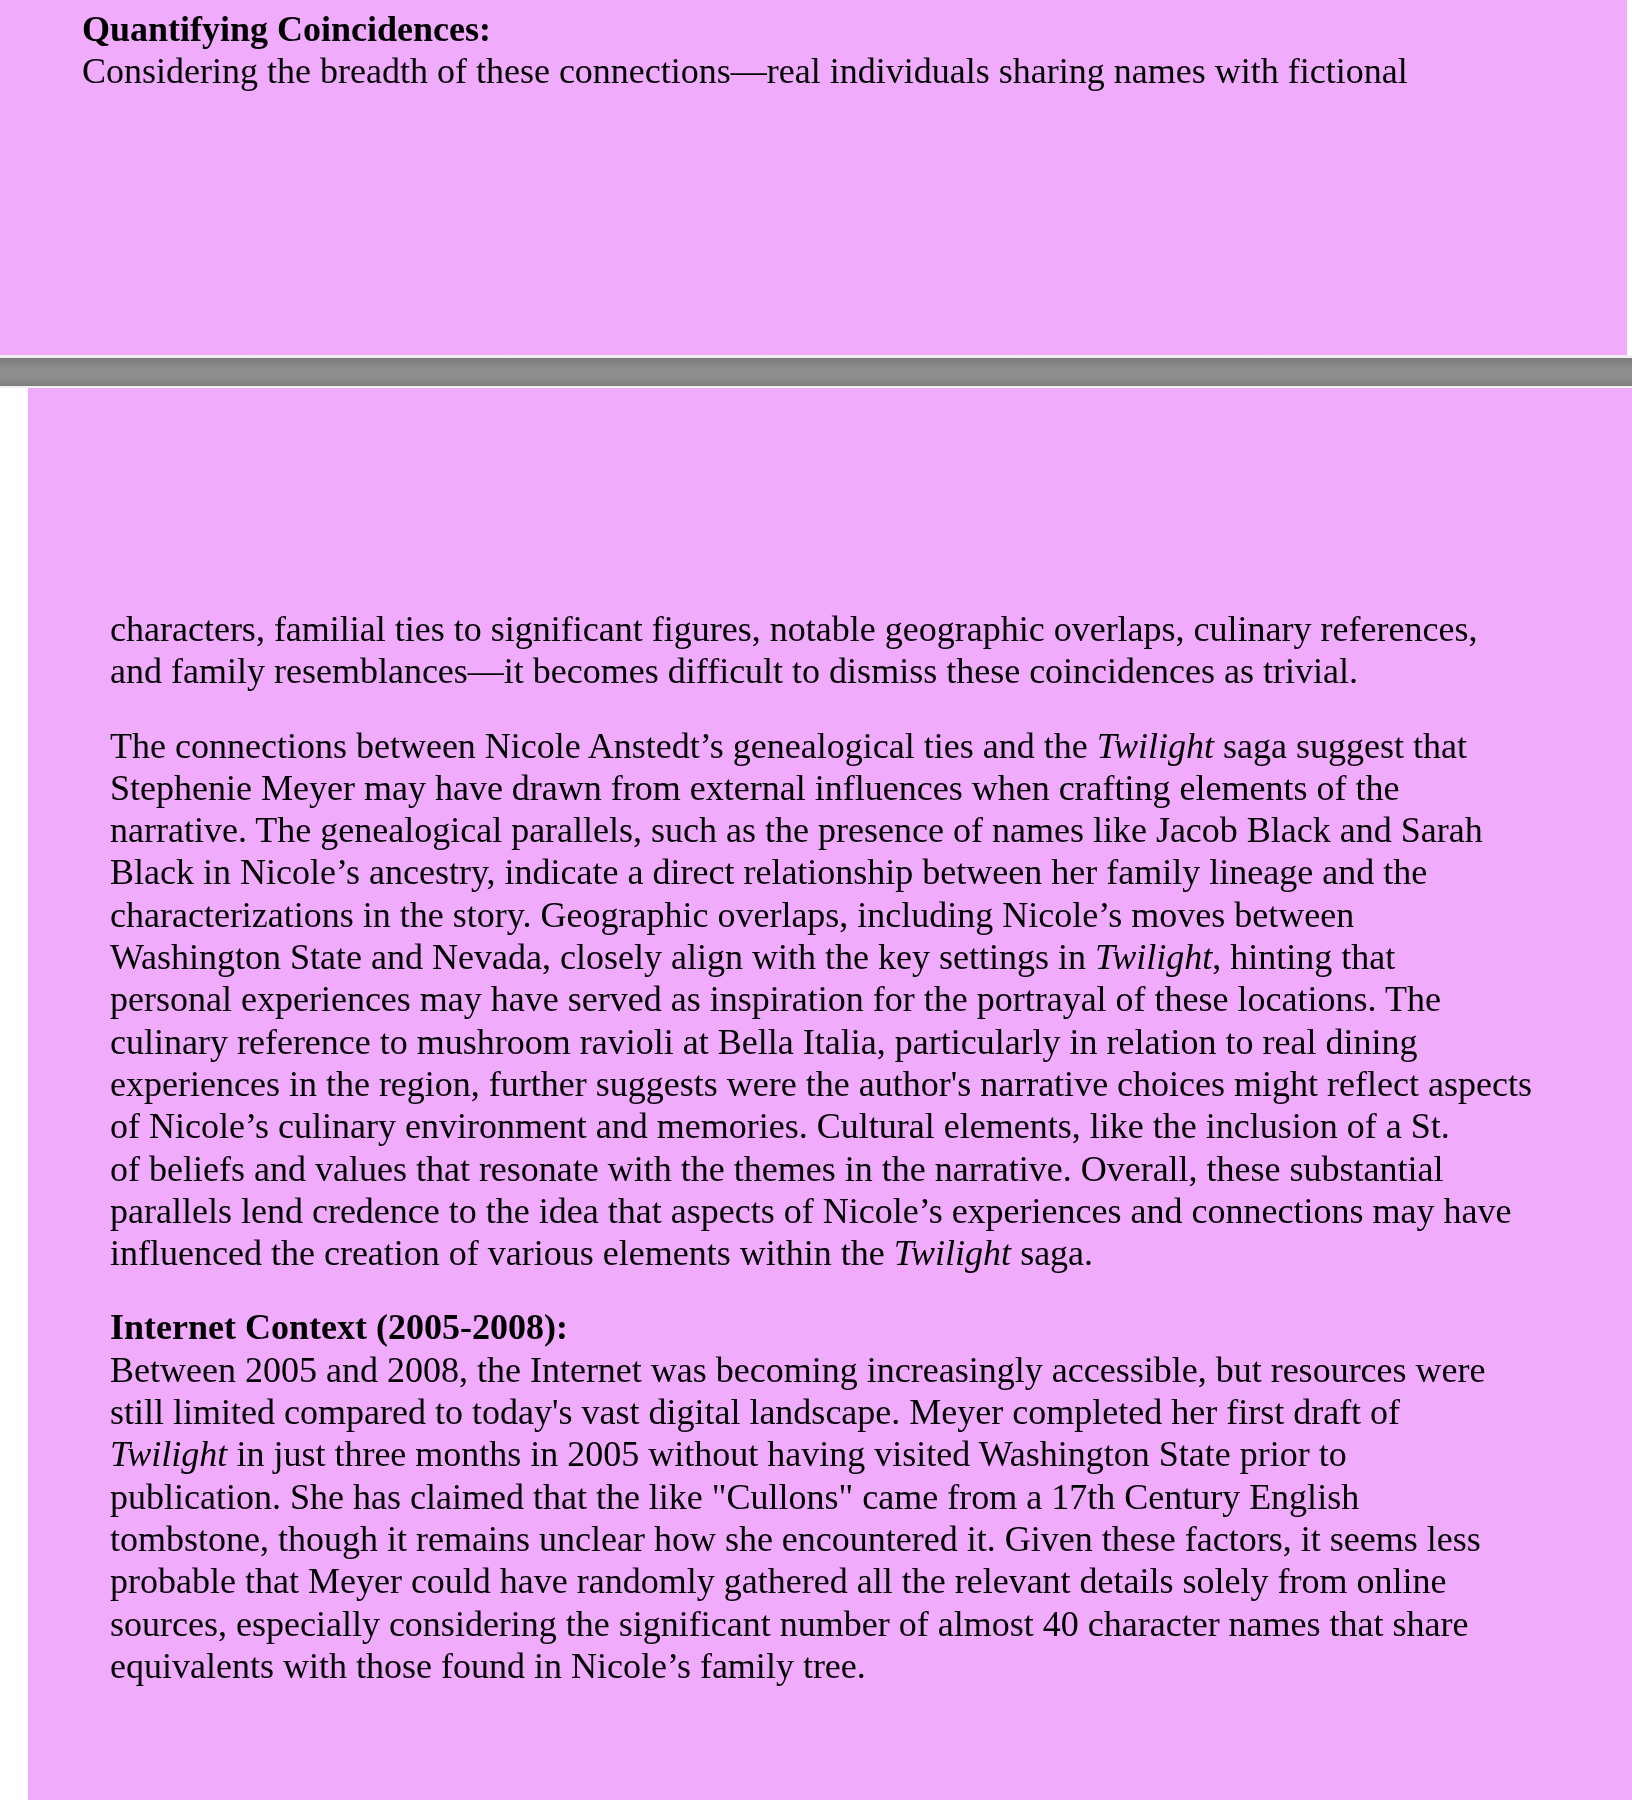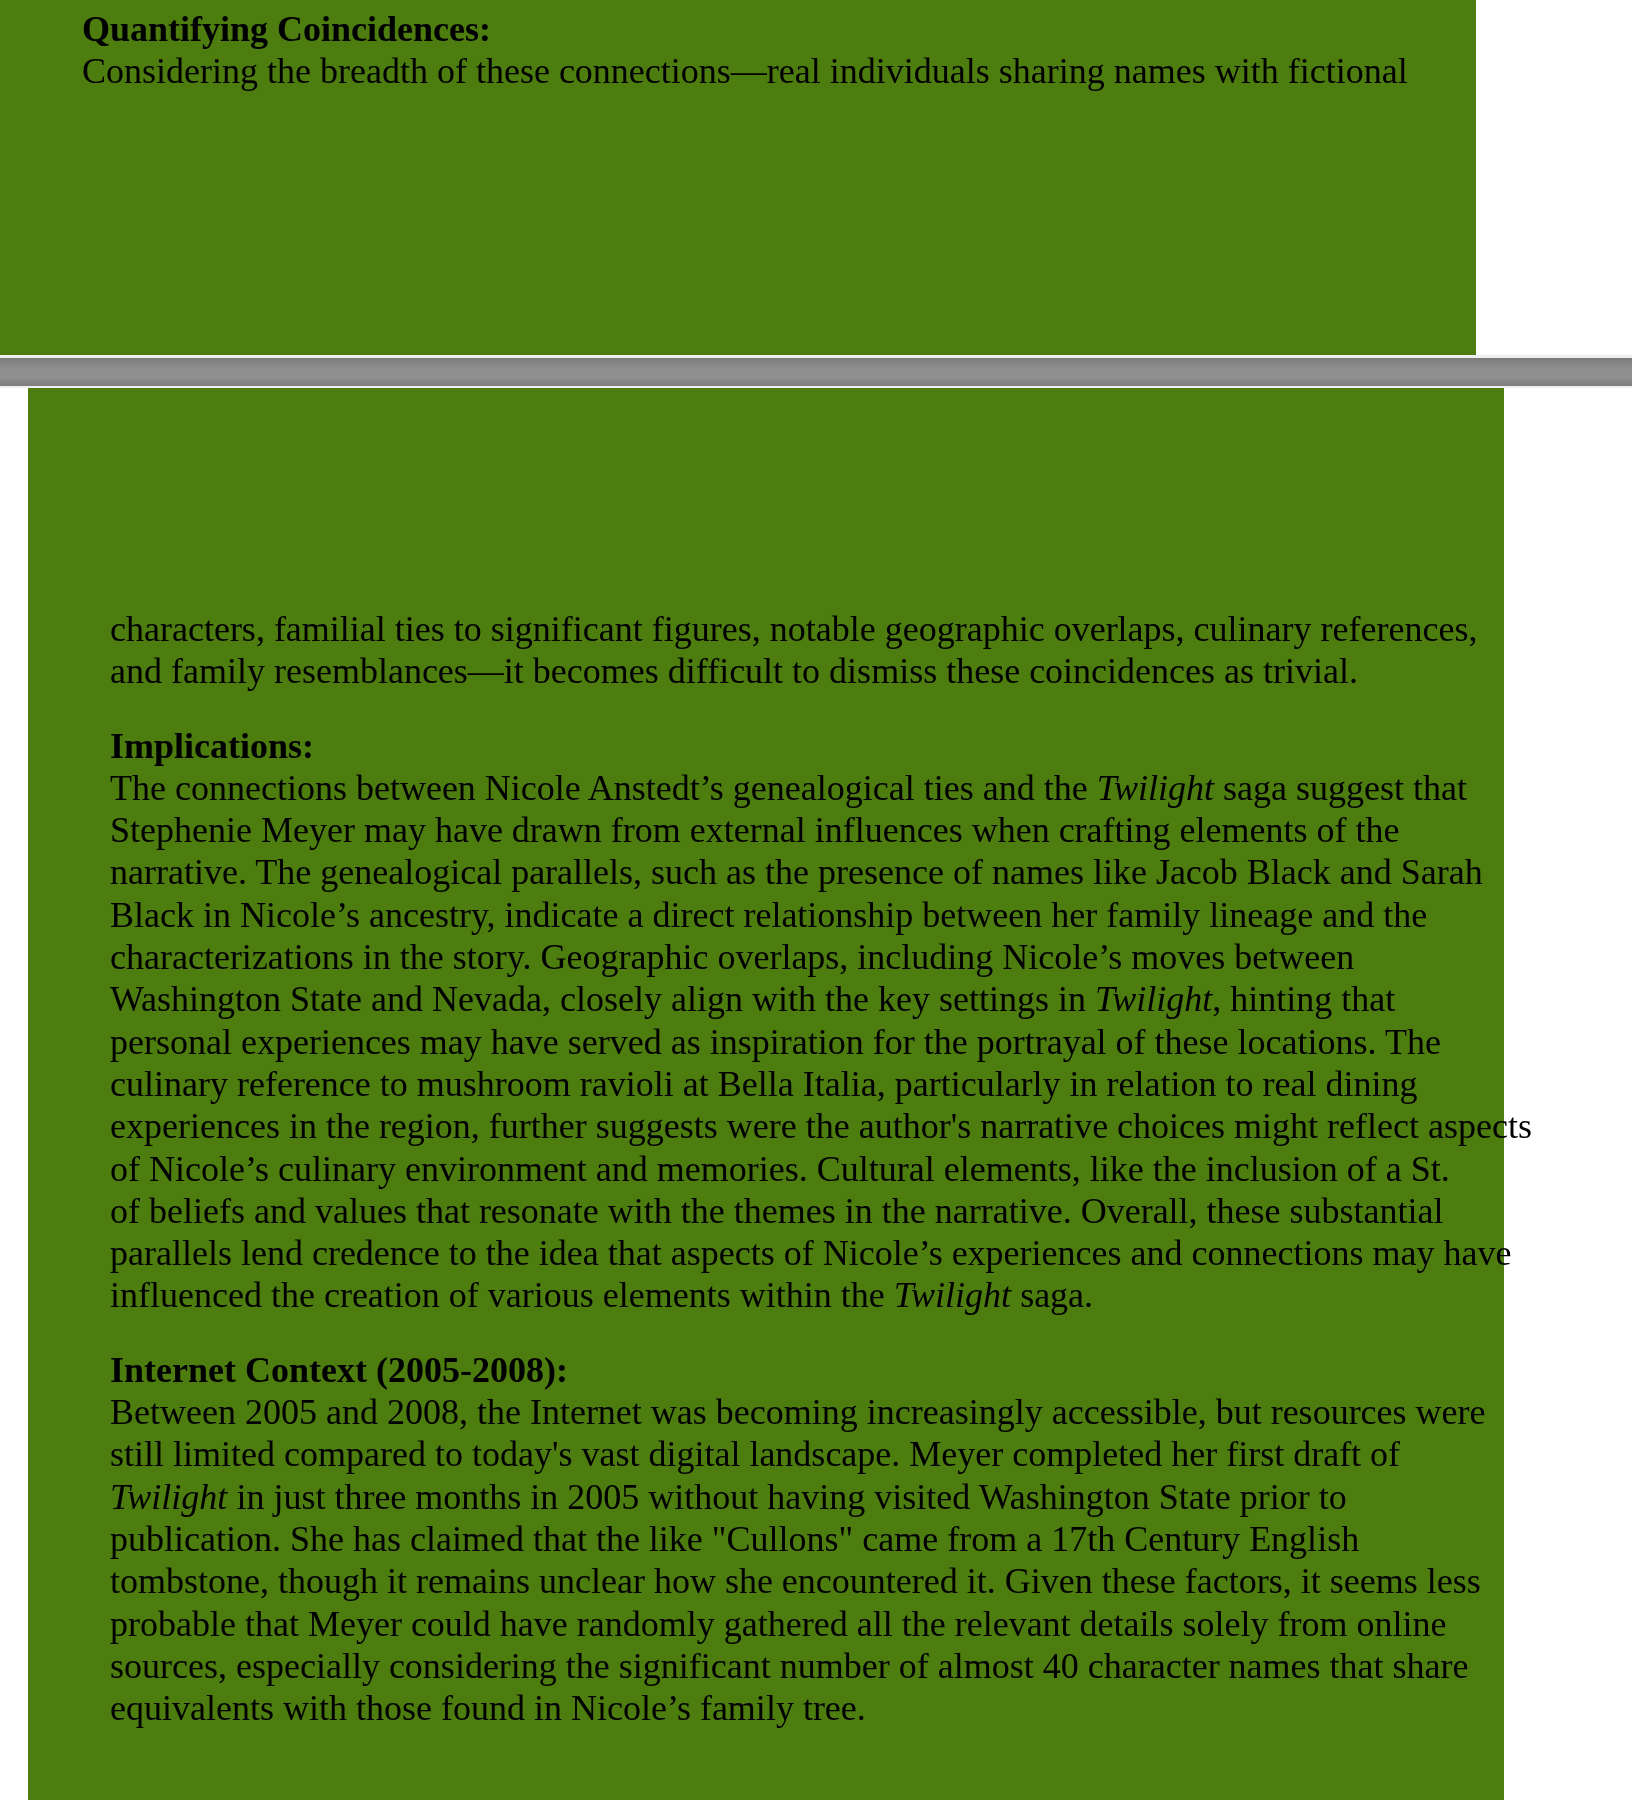--- a/index.html
+++ b/index.html
@@ -1,21 +1,21 @@
 <!DOCTYPE html>
 <html><head>
 <meta charset="utf-8">
 <style>
   html, body { margin: 0; padding: 0; background: #ffffff; }
   body {
     width: 1632px; height: 1800px; position: relative; overflow: hidden;
     font-family: "Liberation Serif", "DejaVu Serif", serif;
     color: #000;
   }
-  .page { position: absolute; left: 0; width: 1476px; background: #4d7c0f; }
+  .page { position: absolute; left: 0; width: 1627px; background: #f0abfc; }
   .page1 { top: 0; height: 356px; }
   .page-break {
     position: absolute; left: 0; top: 355px; width: 1632px; height: 33px;
     background: #efefef;
   }
   .page-break .bar {
     position: absolute; left: 0; top: 3px; width: 100%; height: 28px;
     background: linear-gradient(#7b7b7b, #8f8f8f 40%, #8f8f8f 70%, #7d7d7d);
   }
   .page2 { top: 388px; height: 1412px; margin-left: 28px; }
@@ -40,21 +40,20 @@
 </div>
 
 <div class="page page2">
   <div class="content" style="top:220px;">
     <div class="sec">
       <span class="line">characters, familial ties to significant figures, notable geographic overlaps, culinary references,</span>
       <span class="line">and family resemblances—it becomes difficult to dismiss these coincidences as trivial.</span>
     </div>
 
     <div class="sec">
-      <span class="line heading">Implications:</span>
       <div id="impl-lines">
           <span class="line">The connections between Nicole Anstedt’s genealogical ties and the <i>Twilight</i> saga suggest that</span>
           <span class="line">Stephenie Meyer may have drawn from external influences when crafting elements of the</span>
           <span class="line">narrative. The genealogical parallels, such as the presence of names like Jacob Black and Sarah</span>
           <span class="line">Black in Nicole’s ancestry, indicate a direct relationship between her family lineage and the</span>
           <span class="line">characterizations in the story. Geographic overlaps, including Nicole’s moves between</span>
           <span class="line">Washington State and Nevada, closely align with the key settings in <i>Twilight</i>, hinting that</span>
           <span class="line">personal experiences may have served as inspiration for the portrayal of these locations. The</span>
           <span class="line">culinary reference to mushroom ravioli at Bella Italia, particularly in relation to real dining</span>
           <span class="line">experiences in the region, further suggests were the author's narrative choices might reflect aspects</span>

